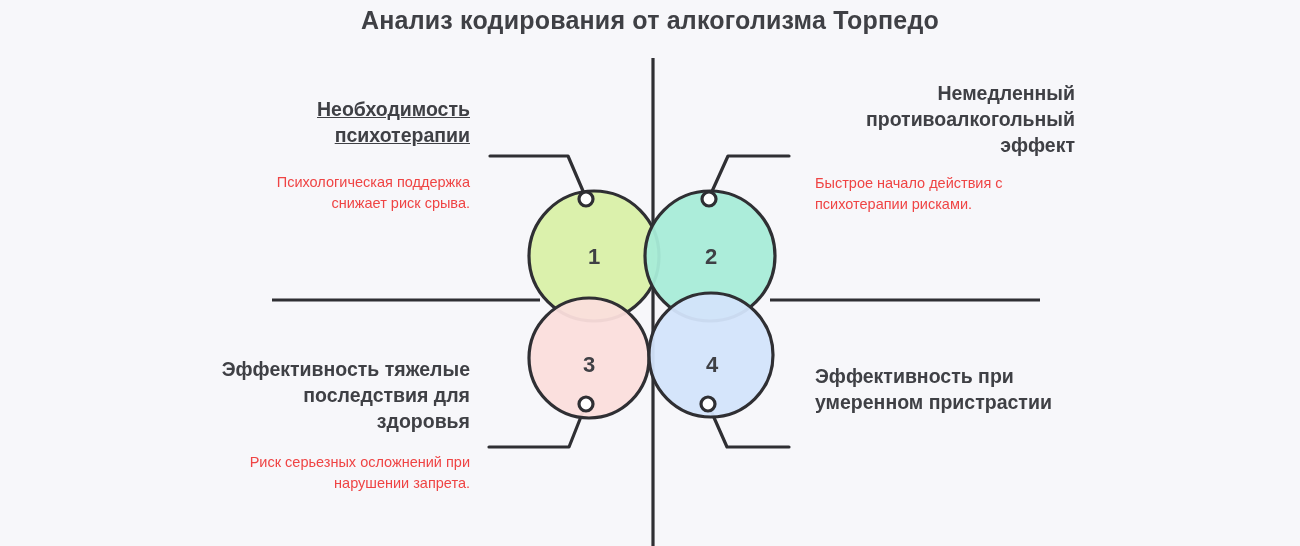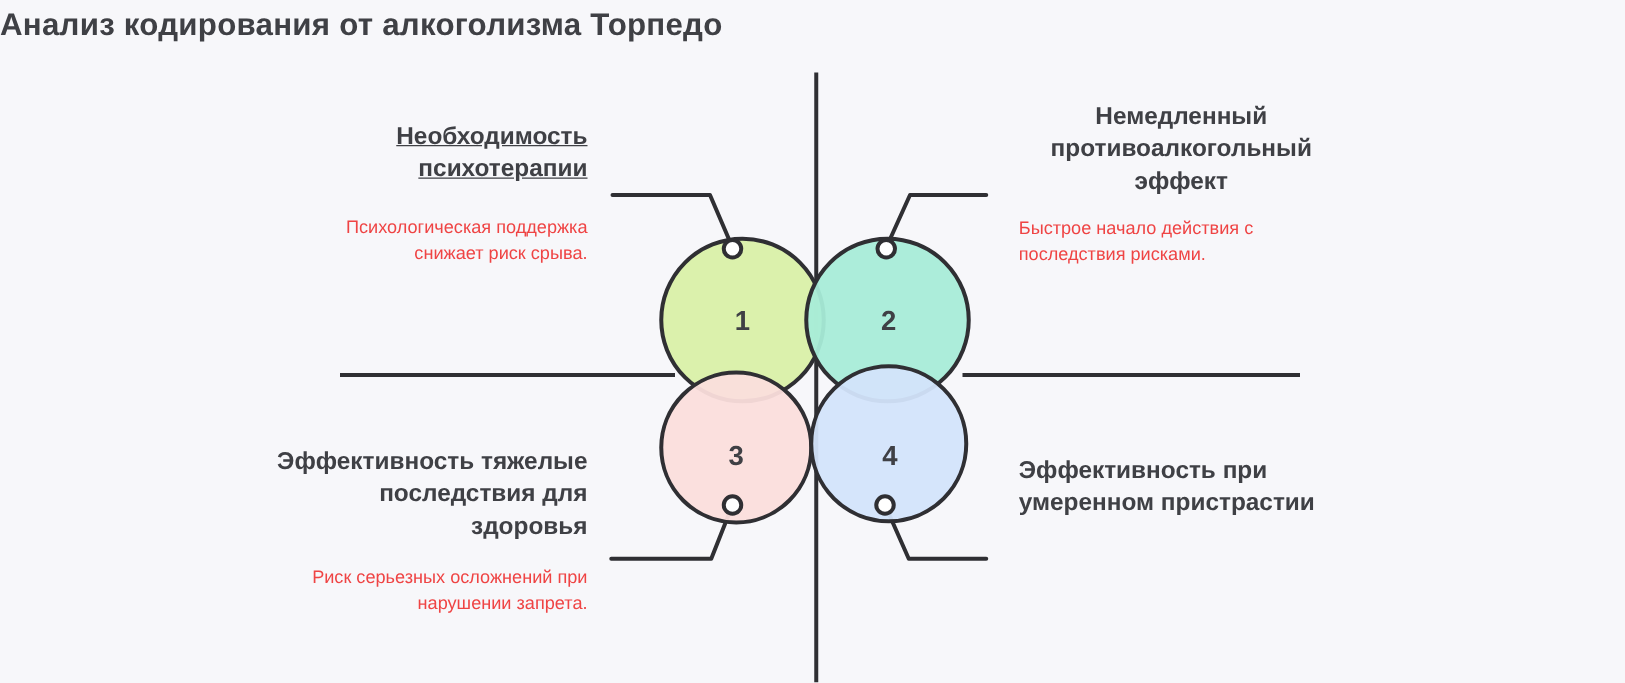--- a/index.html
+++ b/index.html
@@ -17,21 +17,21 @@
   #stage {
     position: relative;
     width: 1300px;
     height: 546px;
   }
   #title {
     position: absolute;
     top: 6px;
     left: 0;
     width: 1300px;
-    text-align: left;
+    text-align: center;
     font-size: 25px;
     font-weight: bold;
     color: #3f4045;
     letter-spacing: 0.2px;
   }
   svg#diagram {
     position: absolute;
     top: 0;
     left: 0;
   }
@@ -60,21 +60,21 @@
     left: 230px;
     top: 172px;
     width: 240px;
     text-align: right;
   }
   
   #label-2 {
     left: 815px;
     top: 81px;
     width: 260px;
-    text-align: center;
+    text-align: right;
   }
   #desc-2 {
     left: 815px;
     top: 173px;
     width: 190px;
     text-align: left;
   }
   
   #label-3 {
     left: 215px;
@@ -140,20 +140,20 @@
     <text class="circle-number" x="594" y="264" text-anchor="middle">1</text>
     <text class="circle-number" x="711" y="264" text-anchor="middle">2</text>
     <text class="circle-number" x="589" y="372" text-anchor="middle">3</text>
     <text class="circle-number" x="712" y="372" text-anchor="middle">4</text>
   </svg>
 
   <div class="quad-label" id="label-1">Необходимость психотерапии</div>
   <div class="quad-desc" id="desc-1">Психологическая поддержка снижает риск срыва.</div>
 
   <div class="quad-label" id="label-2">Немедленный противоалкогольный эффект</div>
-  <div class="quad-desc" id="desc-2">Быстрое начало действия с последствия рисками.</div>
+  <div class="quad-desc" id="desc-2">Быстрое начало действия с психотерапии рисками.</div>
 
   <div class="quad-label" id="label-3">Эффективность тяжелые последствия для здоровья</div>
   <div class="quad-desc" id="desc-3">Риск серьезных осложнений при нарушении запрета.</div>
 
   <div class="quad-label" id="label-4">Эффективность при умеренном пристрастии</div>
 
 </div>
 
 </body></html>

